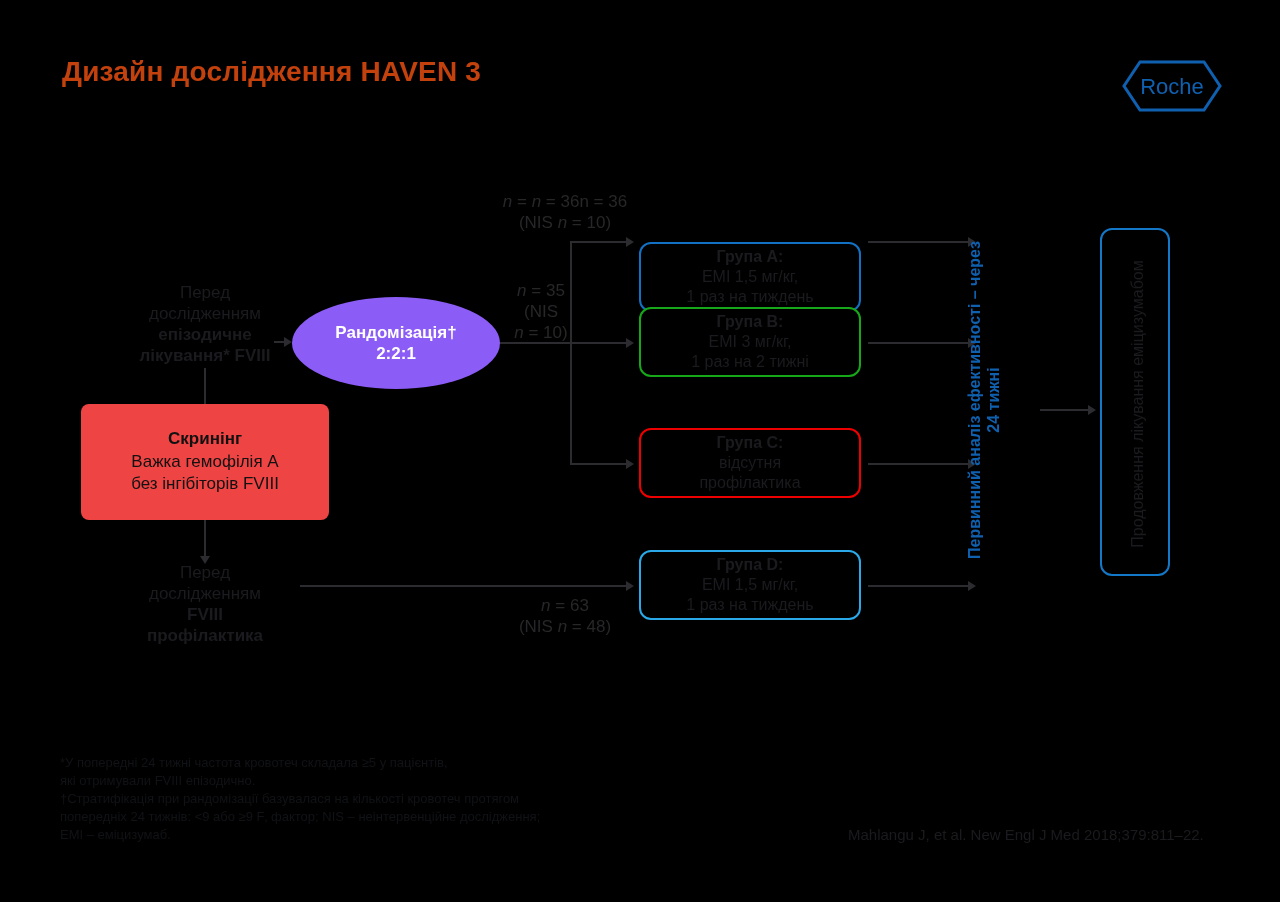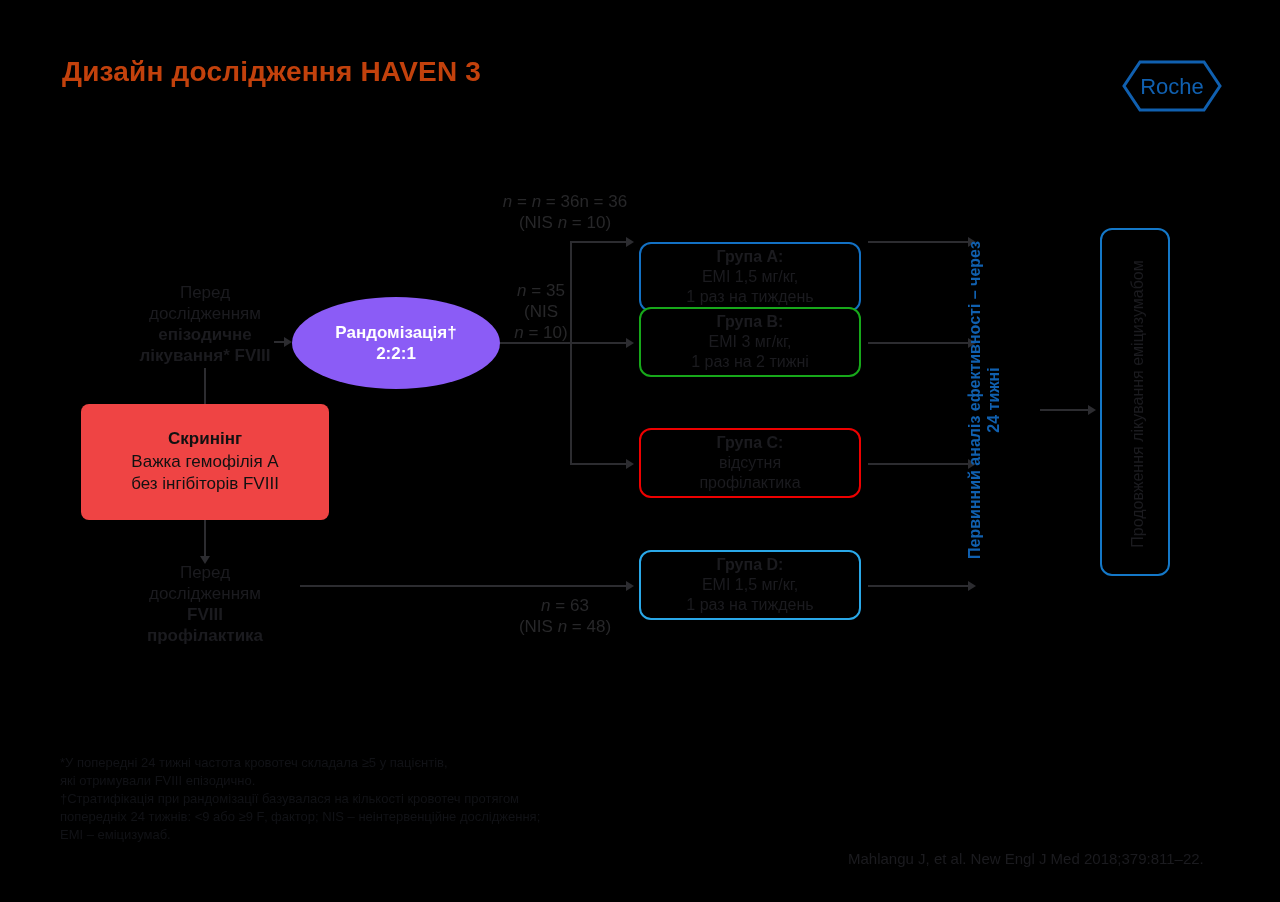--- a/index.html
+++ b/index.html
@@ -105,21 +105,21 @@
     display:flex; align-items:center; justify-content:center;
   }
 
   
   .footnotes {
     position:absolute; left:60px; top:754px; width:640px;
     color:#111216; font-size:13px; line-height:18px;
   }
   .citation {
     position:absolute; left:848px; top:826px;
-    color:#1b1b1f; font-size:15px;margin-top:24px;
+    color:#1b1b1f; font-size:15px;
   }
 </style>
 </head>
 <body>
 
 <div class="slide">
 
   <div class="title" style="color: #c2410c;">Дизайн дослідження HAVEN 3</div>
 
   <div class="roche-logo">

